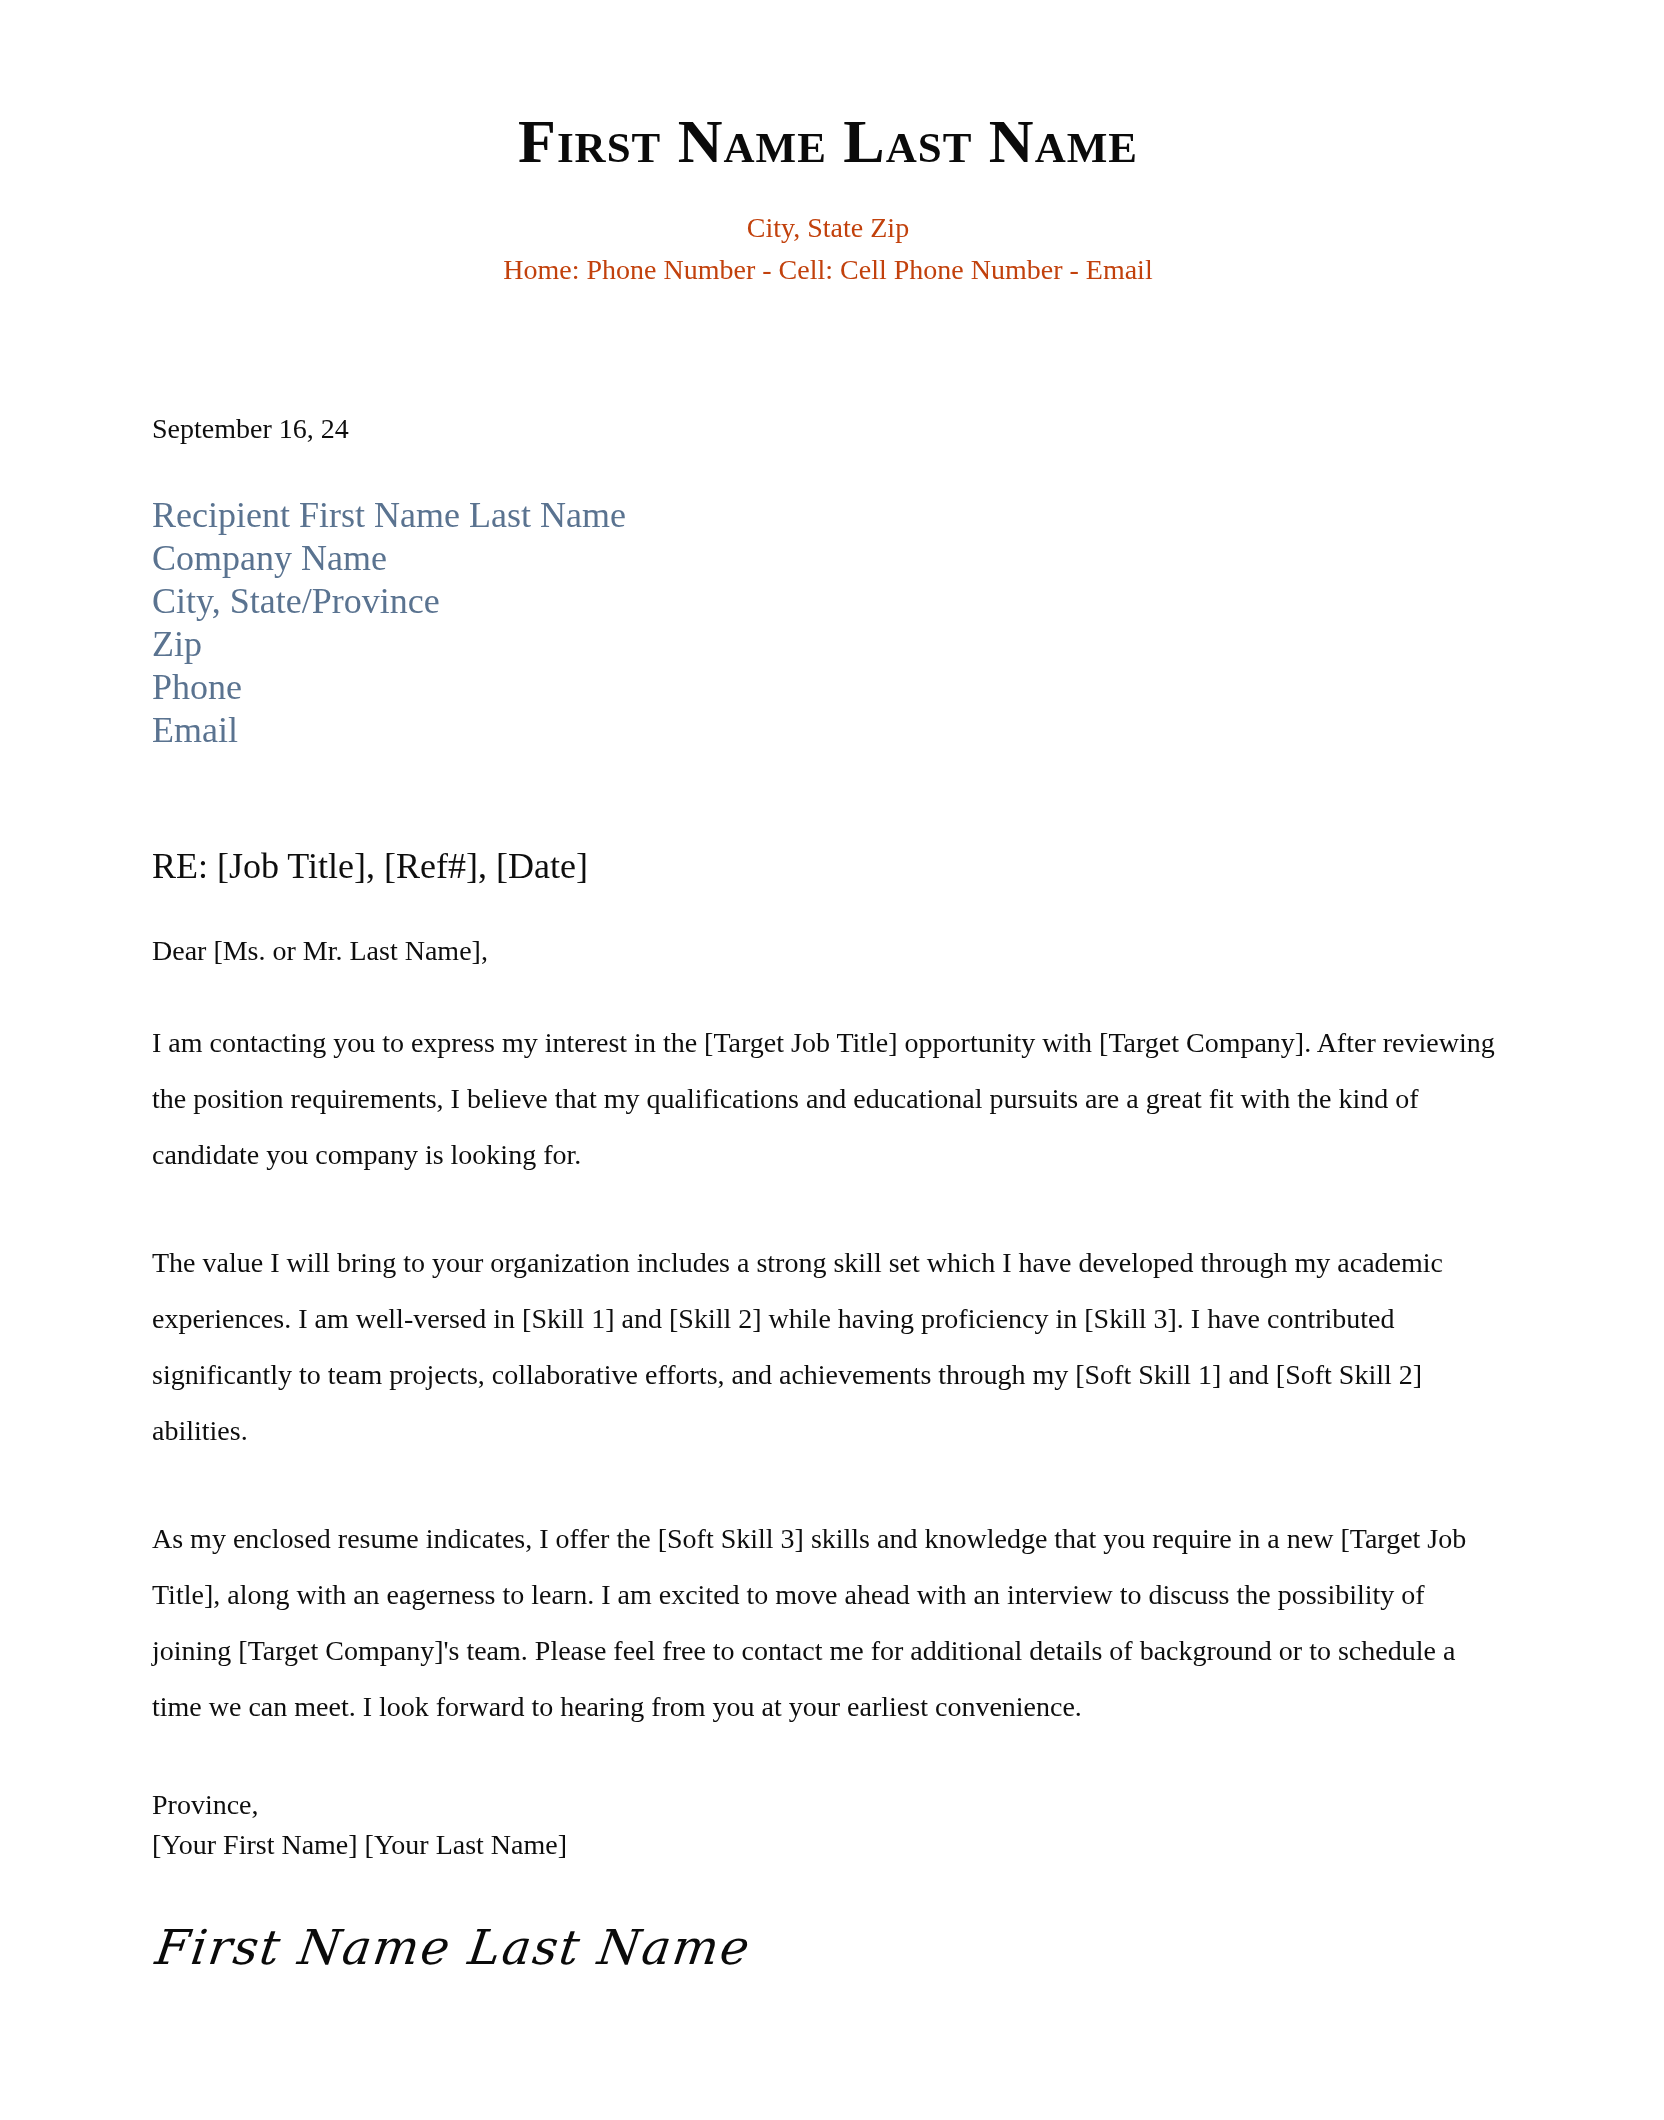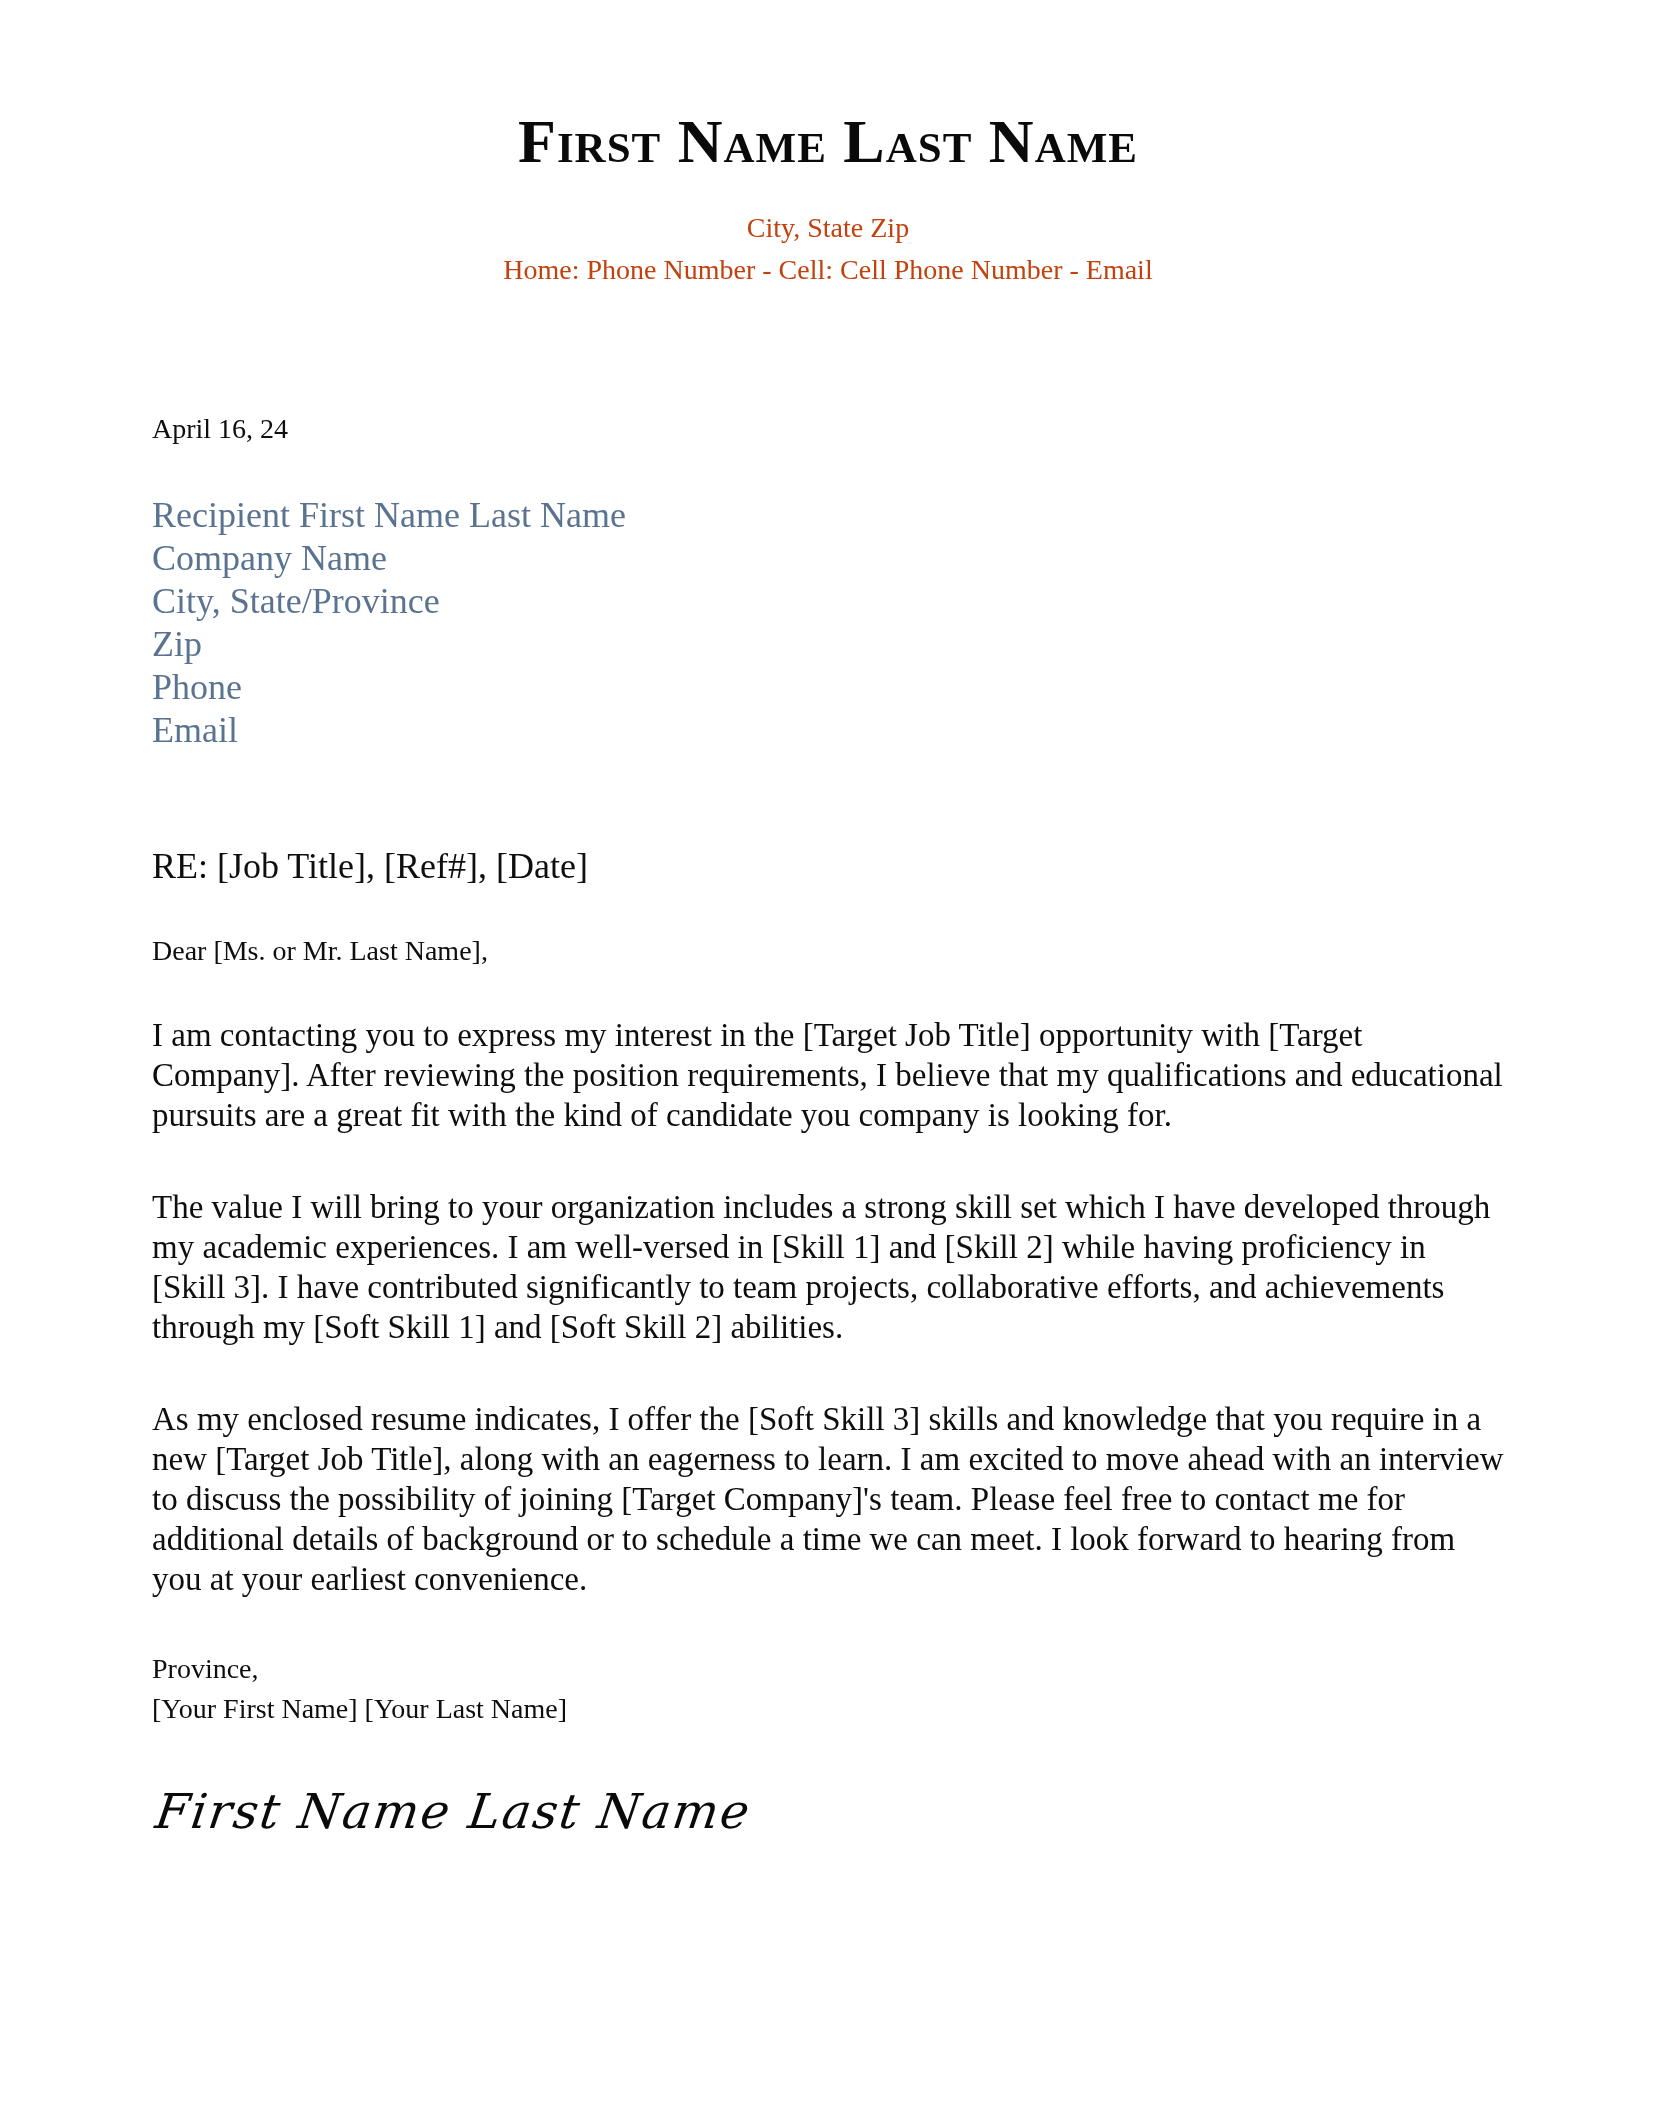--- a/index.html
+++ b/index.html
@@ -54,22 +54,22 @@
     font-size: 36px;
     line-height: 40px;
   }
   .salutation {
     margin-top: 45px;
     font-size: 28px;
     line-height: 40px;
   }
   .body-para {
     margin: 52px 0 0 0;
-    font-size: 33px;
-    line-height: 40px;
+    font-size: 28px;
+    line-height: 56px;
     max-width: 1352px;
   }
   .body-para:first-of-type {
     margin-top: 44px;
   }
   .closing-block {
     margin-top: 50px;
     font-size: 28px;
     line-height: 40px;
   }
@@ -91,21 +91,21 @@
 
 <div class="page" style="--recipient-color: #5a7390;">
 
   <h1 class="title">First Name Last Name</h1>
 
   <div class="address-block">
     <div>City, State Zip</div>
     <div>Home: Phone Number - Cell: Cell Phone Number - Email</div>
   </div>
 
-  <div class="date-line">April 16, 24</div>
+  <div class="date-line">September 16, 24</div>
 
   <div class="recipient-block">
     <div>Recipient First Name Last Name</div>
     <div>Company Name</div>
     <div>City, State/Province</div>
     <div>Zip</div>
     <div>Phone</div>
     <div>Email</div>
   </div>
 

